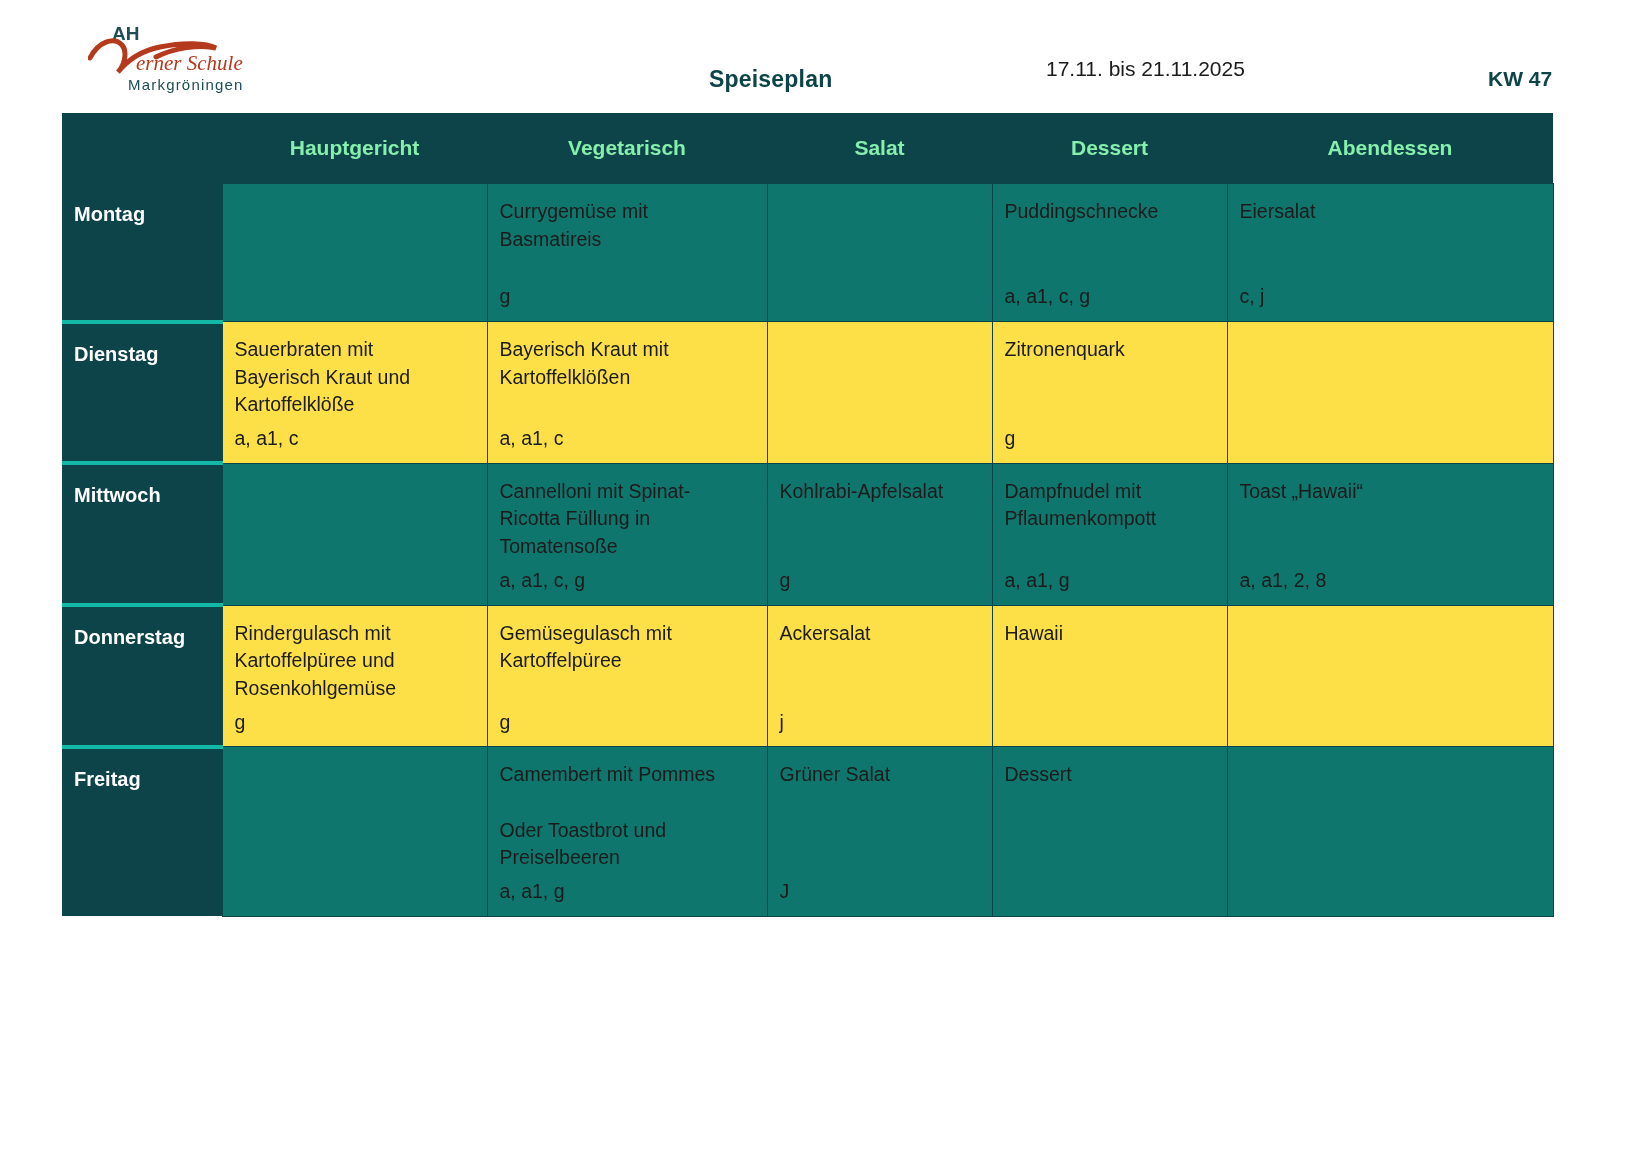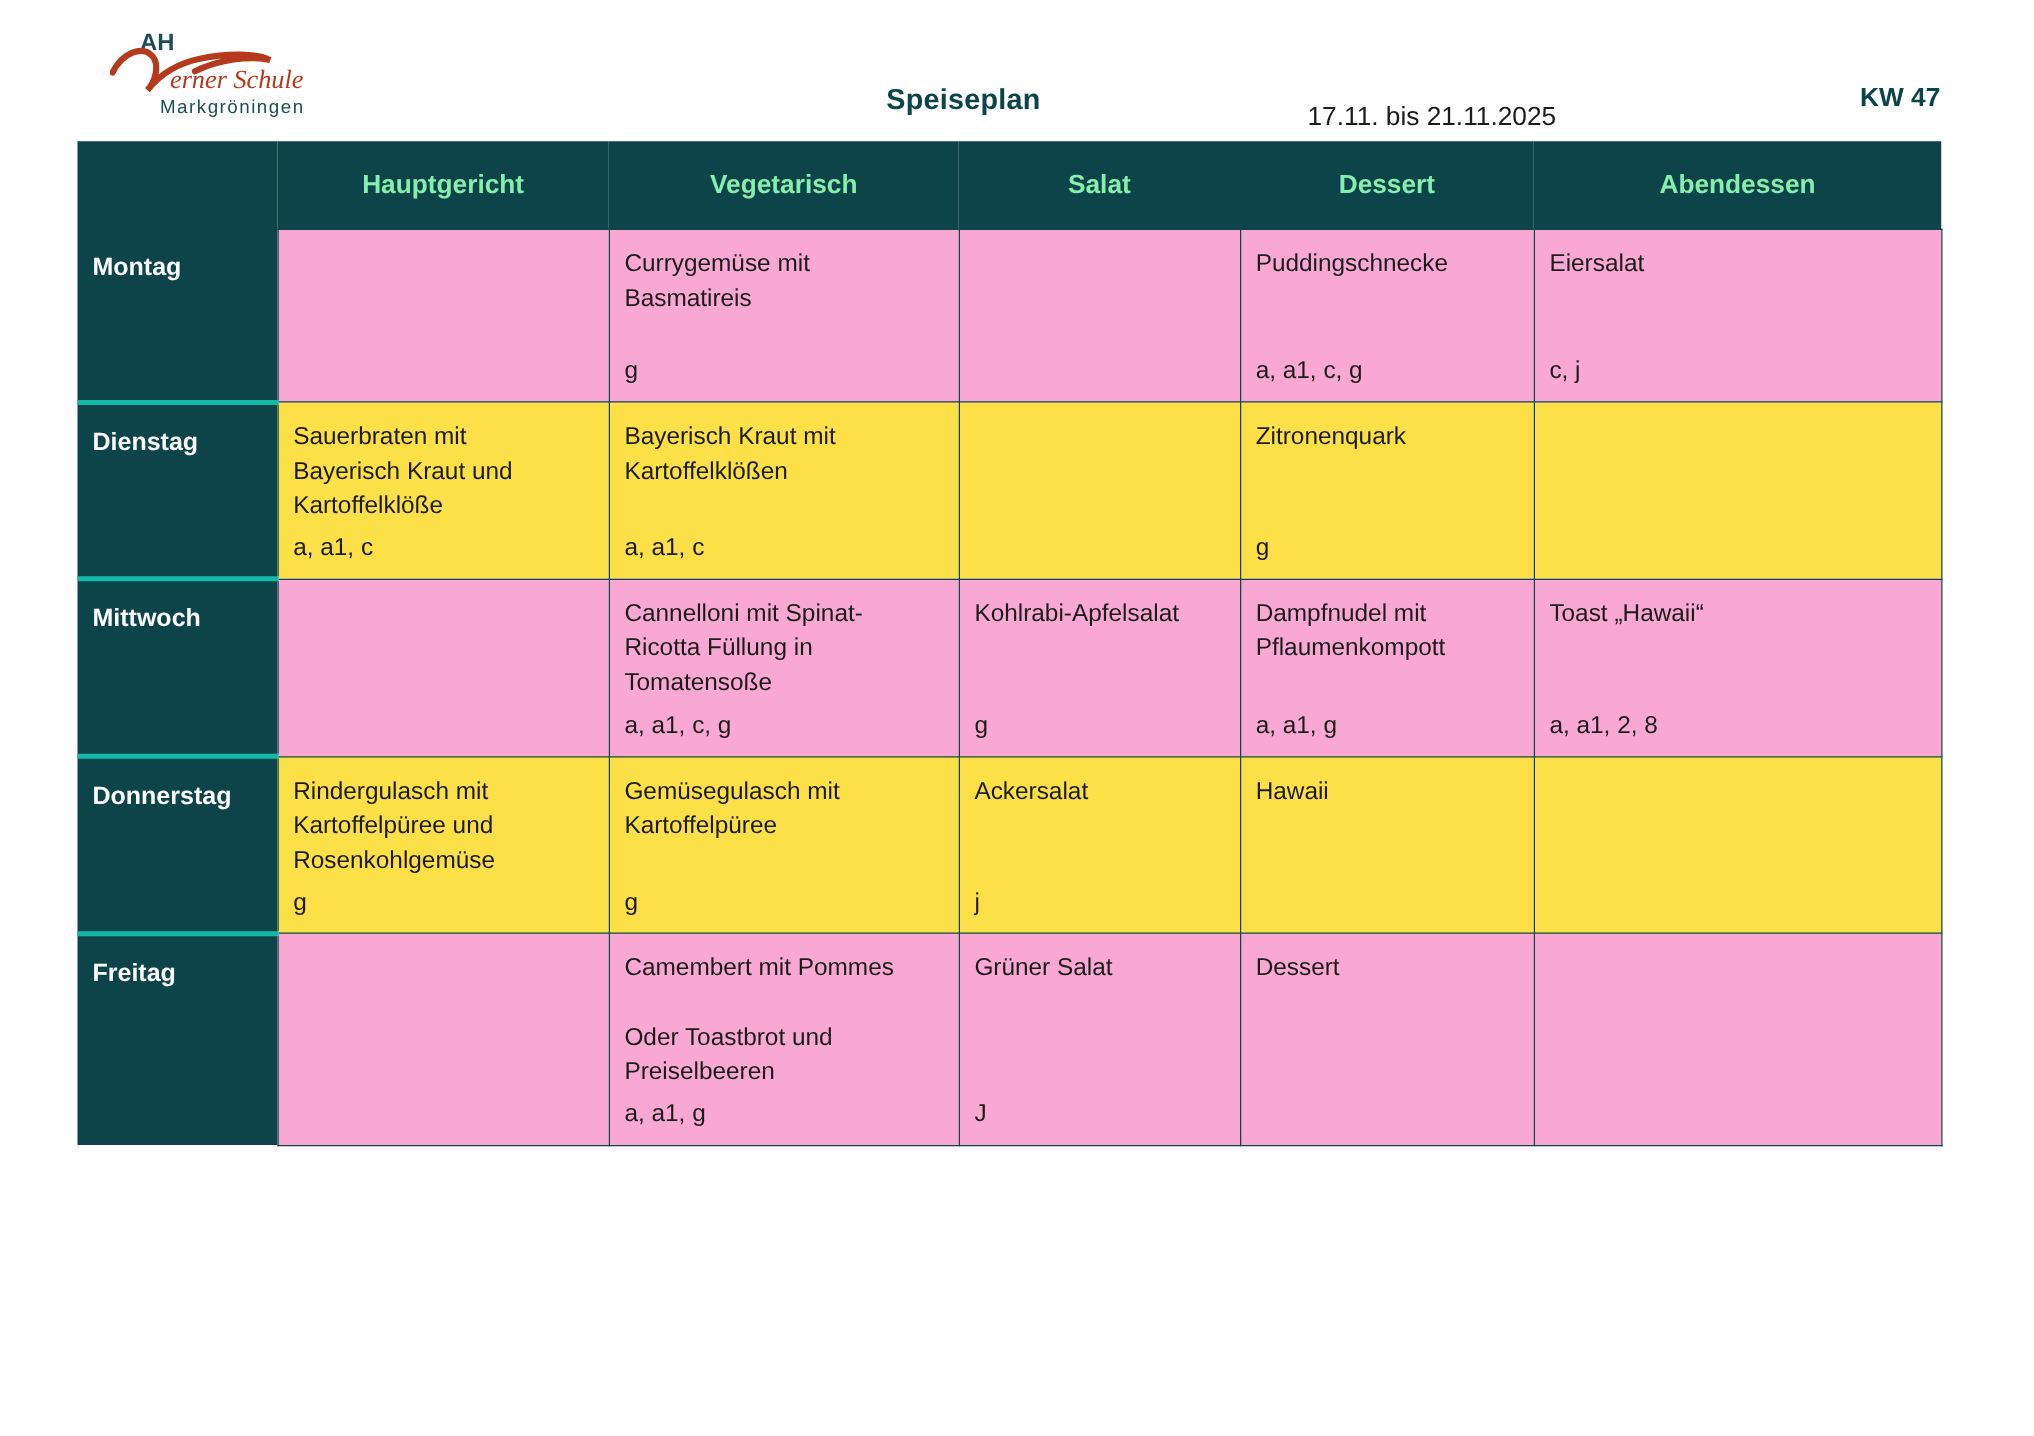--- a/index.html
+++ b/index.html
@@ -45,21 +45,21 @@
     top: 66px;
     font-size: 23px;
     font-weight: bold;
     color: #0d4449;
     letter-spacing: 0.2px;
     white-space: nowrap;
   }
   .daterange {
     position: absolute;
     left: 1046px;
-    top: 82px;
+    top: 57px;
     font-size: 21px;
     font-weight: normal;
     color: #1b1b1b;
     white-space: nowrap;
   }
   .weeknum {
     position: absolute;
     left: 1464px;
     top: 67px;
     font-size: 21px;
@@ -105,21 +105,21 @@
     border-right: 1px solid #0d4449;
     border-top: 1px solid #0d4449;
     border-bottom: 1px solid #0d4449;
     vertical-align: top;
     padding: 14px 9px 10px 12px;
     font-size: 19.5px;
     line-height: 1.42;
     height: 138px;
     box-sizing: border-box;
   }
-  .menu-table tbody tr.shade td { background: #f9a8d4; }
+  .menu-table tbody tr.shade td { background: #0f766e; }
   .menu-table tbody tr.plain td { background: #fde047; }
 
   .menu-table tbody td.day-cell {
     background: #0d4449 !important;
     color: #ffffff;
     font-weight: bold;
     font-size: 20px;
     border-left: none;
     border-right: none;
     border-top: 4px solid #14b8a6;

